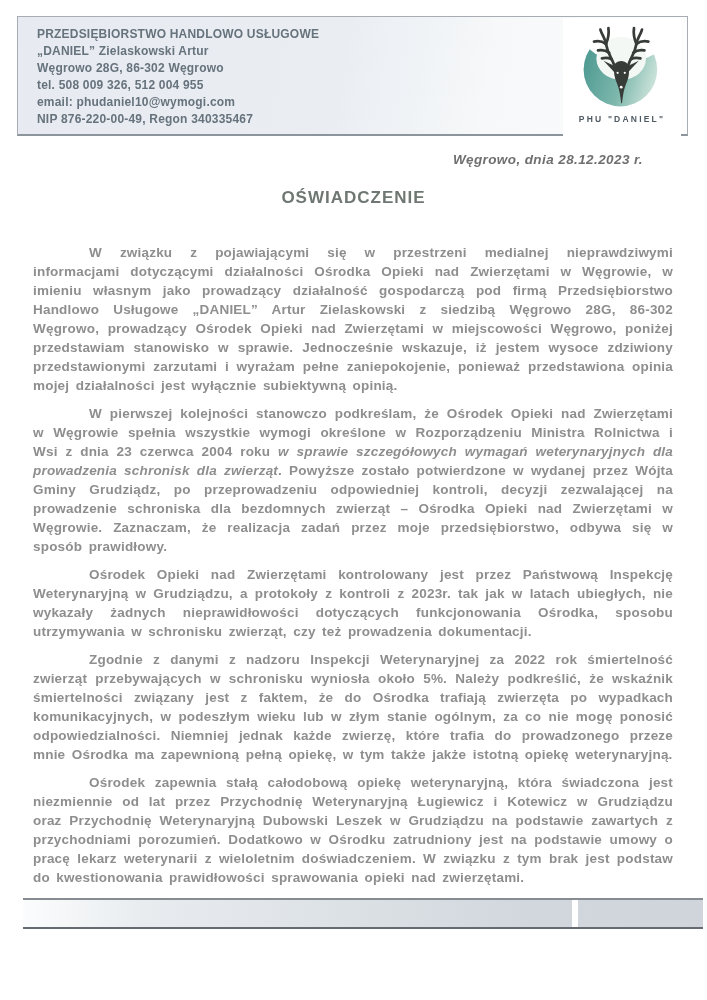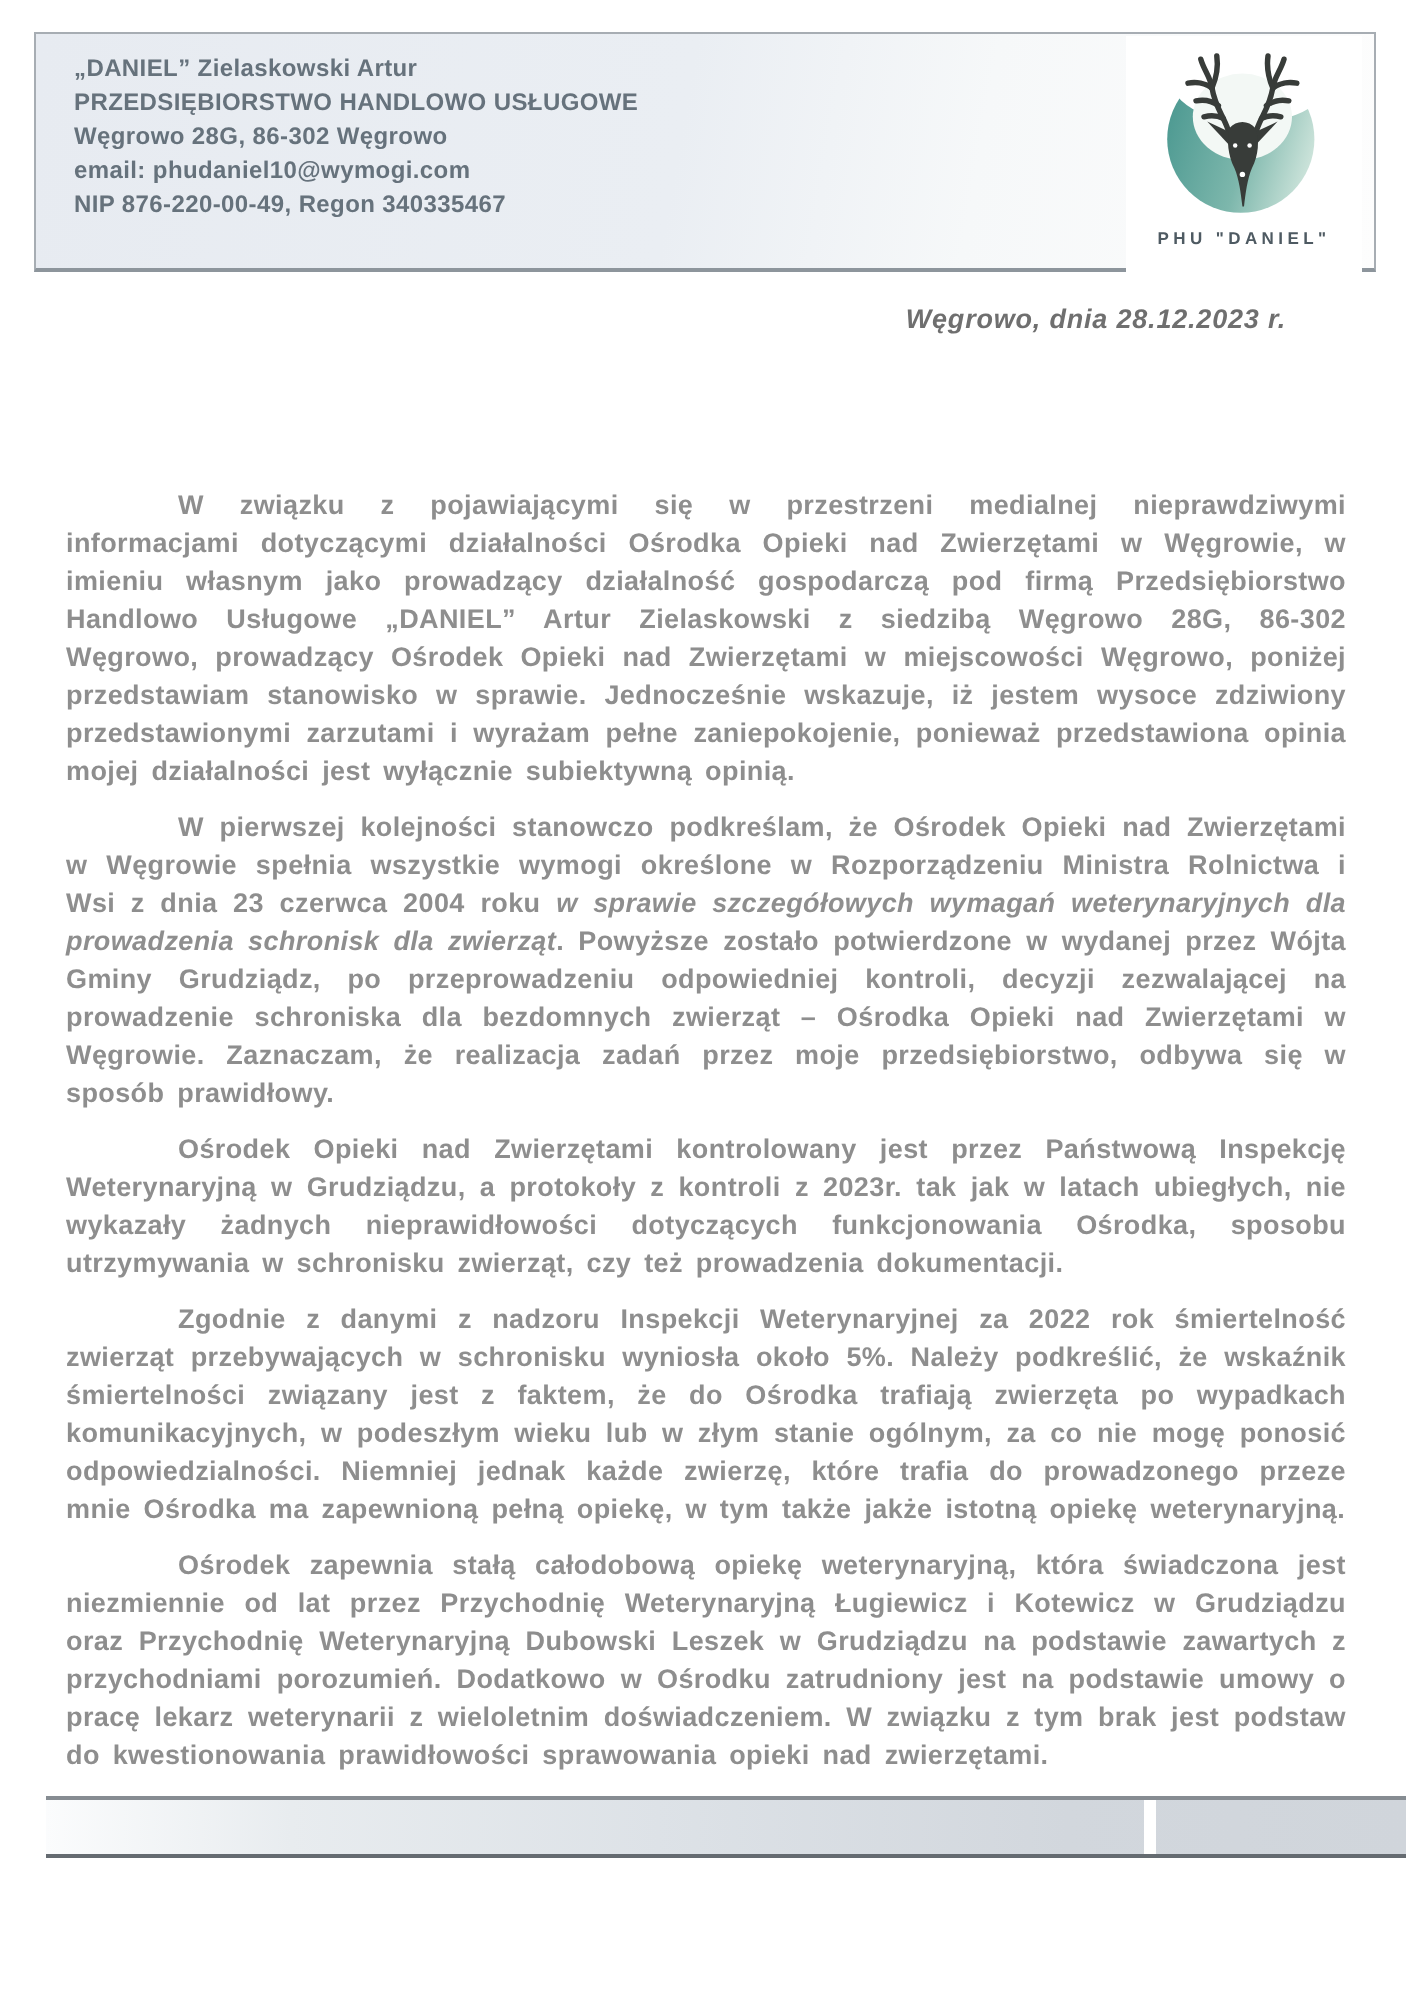--- a/index.html
+++ b/index.html
@@ -66,23 +66,24 @@
     background:#ffffff;
   }
 </style>
 </head>
 <body>
 
 <div class="page">
 
   <div class="header-box">
     <div class="company-info">
+      <span class="company-line">PRZEDSIĘBIORSTWO HANDLOWO USŁUGOWE</span>
       <span class="company-line">„DANIEL” Zielaskowski Artur</span>
-      <span class="company-line">PRZEDSIĘBIORSTWO HANDLOWO USŁUGOWE</span>
       <span class="company-line">Węgrowo 28G, 86-302 Węgrowo</span>
+      <span class="company-line">tel. 508 009 326, 512 004 955</span>
       <span class="company-line">email: phudaniel10@wymogi.com</span>
       <span class="company-line">NIP 876-220-00-49, Regon 340335467</span>
     </div>
 
     <div class="logo-wrap">
       <svg class="logo-svg" width="96" height="96" viewBox="0 0 120 120" xmlns="http://www.w3.org/2000/svg">
         <defs>
           <linearGradient id="crescentGrad" x1="0" y1="0.35" x2="1" y2="0.65">
             <stop offset="0" stop-color="#4e9a92"></stop>
             <stop offset="0.55" stop-color="#7db7ac"></stop>
@@ -117,20 +118,21 @@
         <circle cx="54.5" cy="66" r="1.4" fill="#ffffff"></circle>
         <circle cx="63.5" cy="66" r="1.4" fill="#ffffff"></circle>
         <circle cx="59" cy="84" r="1.7" fill="#ffffff"></circle>
       </svg>
       <div class="logo-caption">PHU "DANIEL"</div>
     </div>
   </div>
 
   <div class="date-line">Węgrowo, dnia 28.12.2023 r.</div>
 
+  <div class="doc-title">OŚWIADCZENIE</div>
 
   <div class="doc-body">
     <p>W związku z pojawiającymi się w przestrzeni medialnej nieprawdziwymi informacjami dotyczącymi działalności Ośrodka Opieki nad Zwierzętami w Węgrowie, w imieniu własnym jako prowadzący działalność gospodarczą pod firmą Przedsiębiorstwo Handlowo Usługowe „DANIEL” Artur Zielaskowski z siedzibą Węgrowo 28G, 86-302 Węgrowo, prowadzący Ośrodek Opieki nad Zwierzętami w miejscowości Węgrowo, poniżej przedstawiam stanowisko w sprawie. Jednocześnie wskazuje, iż jestem wysoce zdziwiony przedstawionymi zarzutami i wyrażam pełne zaniepokojenie, ponieważ przedstawiona opinia mojej działalności jest wyłącznie subiektywną opinią.</p>
     <p><span>W pierwszej kolejności stanowczo podkreślam, że Ośrodek Opieki nad Zwierzętami w Węgrowie spełnia wszystkie wymogi określone w Rozporządzeniu Ministra Rolnictwa i Wsi z dnia 23 czerwca 2004 roku </span><span class="italic-seg">w sprawie szczegółowych wymagań weterynaryjnych dla prowadzenia schronisk dla zwierząt</span><span>. Powyższe zostało potwierdzone w wydanej przez Wójta Gminy Grudziądz, po przeprowadzeniu odpowiedniej kontroli, decyzji zezwalającej na prowadzenie schroniska dla bezdomnych zwierząt – Ośrodka Opieki nad Zwierzętami w Węgrowie. Zaznaczam, że realizacja zadań przez moje przedsiębiorstwo, odbywa się w sposób prawidłowy.</span></p>
     <p>Ośrodek Opieki nad Zwierzętami kontrolowany jest przez Państwową Inspekcję Weterynaryjną w Grudziądzu, a protokoły z kontroli z 2023r. tak jak w latach ubiegłych, nie wykazały żadnych nieprawidłowości dotyczących funkcjonowania Ośrodka, sposobu utrzymywania w schronisku zwierząt, czy też prowadzenia dokumentacji.</p>
     <p>Zgodnie z danymi z nadzoru Inspekcji Weterynaryjnej za 2022 rok śmiertelność zwierząt przebywających w schronisku wyniosła około 5%. Należy podkreślić, że wskaźnik śmiertelności związany jest z faktem, że do Ośrodka trafiają zwierzęta po wypadkach komunikacyjnych, w podeszłym wieku lub w złym stanie ogólnym, za co nie mogę ponosić odpowiedzialności. Niemniej jednak każde zwierzę, które trafia do prowadzonego przeze mnie Ośrodka ma zapewnioną pełną opiekę, w tym także jakże istotną opiekę weterynaryjną.</p>
     <p>Ośrodek zapewnia stałą całodobową opiekę weterynaryjną, która świadczona jest niezmiennie od lat przez Przychodnię Weterynaryjną Ługiewicz i Kotewicz w Grudziądzu oraz Przychodnię Weterynaryjną Dubowski Leszek w Grudziądzu na podstawie zawartych z przychodniami porozumień. Dodatkowo w Ośrodku zatrudniony jest na podstawie umowy o pracę lekarz weterynarii z wieloletnim doświadczeniem. W związku z tym brak jest podstaw do kwestionowania prawidłowości sprawowania opieki nad zwierzętami.</p>
   </div>
 
   <div class="bottom-band">

